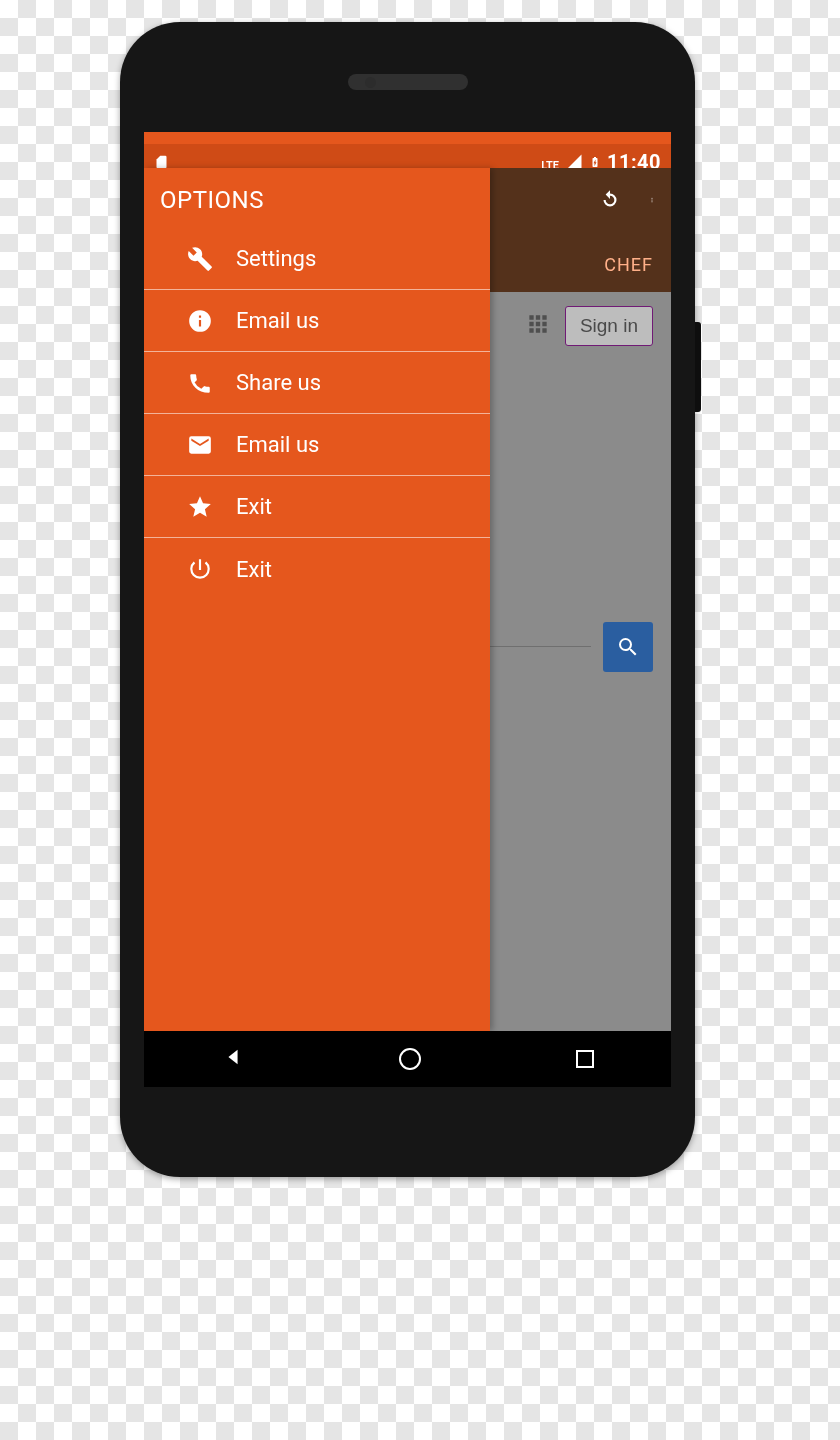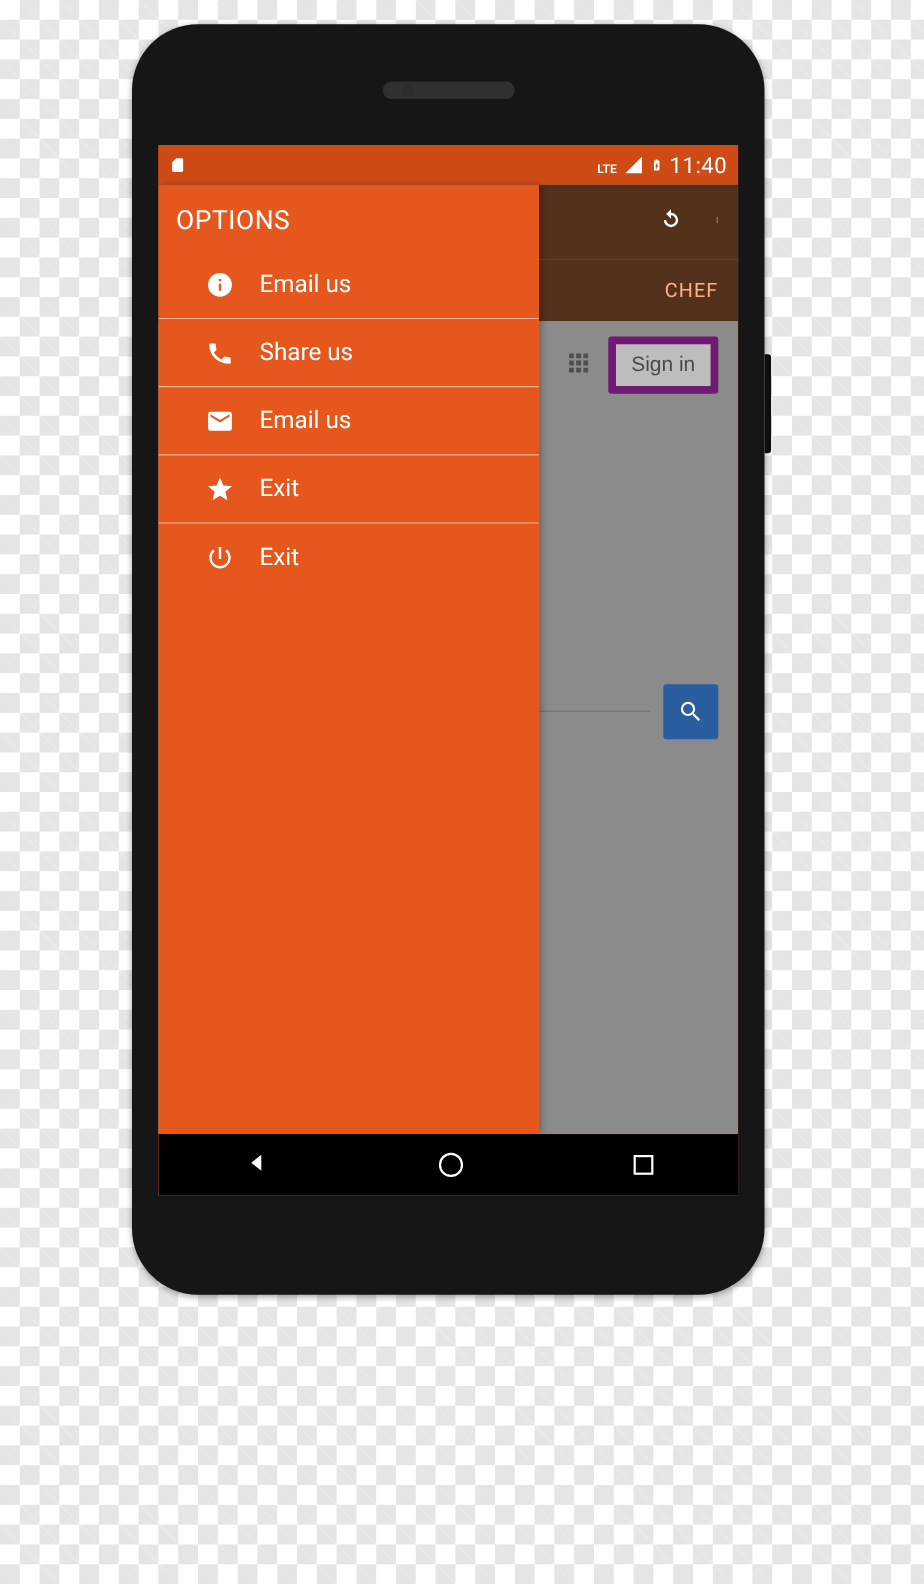--- a/index.html
+++ b/index.html
@@ -61,25 +61,26 @@
   }
   
   .statusbar {
     height: 36px;
     background: #cf4b16;
     color: #fff;
     display: flex;
     align-items: center;
     font-size: 20px;
     padding: 0 10px;
+    margin-top: 12px;
   }
   .statusbar .left { display:flex; align-items:center; gap:6px; }
   .statusbar .spacer { flex:1; }
   .statusbar .right { display:flex; align-items:center; gap:6px; }
-  .statusbar .clock { letter-spacing:.5px; font-weight:400; }
+  .statusbar .clock { letter-spacing:.5px; font-weight:700; }
   .statusbar .lte { font-size:11px; font-weight:600; line-height:1; }
   .statusbar svg { display:block; }
 
   
   .behind {
     position: absolute;
     left: 0; right: 0;
     top: 36px;
     bottom: 56px;
     background: #8b8b8b;
@@ -110,21 +111,21 @@
     top: 124px; left:0; right:0; bottom:0;
     background:#8b8b8b;
   }
   .grid-signin {
     position:absolute;
     top:14px; right:18px;
     display:flex; align-items:center; gap:14px;
   }
   .grid-icon svg { fill:#4f4f4f; }
   .signin {
-    border:7px solid #701a75;
+    border:1px solid #701a75;
     background:#bdbdbd;
     color:#4a4a4a;
     font-size:19px;
     padding:8px 14px;
     border-radius:3px;
   }
   .search-btn {
     position:absolute;
     top: 330px;
     right: 18px;
@@ -258,20 +259,28 @@
           <svg width="24" height="24" viewBox="0 0 24 24">
               <path d="M15.5 14h-.79l-.28-.27a6.471 6.471 0 0 0 1.57-4.23 6.5 6.5 0 1 0-6.5 6.5c1.61 0 3.09-.59 4.23-1.57l.27.28v.79l5 4.99L20.49 19l-4.99-5zm-6 0C7.01 14 5 11.99 5 9.5S7.01 5 9.5 5 14 7.01 14 9.5 11.99 14 9.5 14z"></path>
             </svg>
         </div>
       </div>
     </div>
 
     <nav class="drawer">
       <h1>OPTIONS</h1>
 
+      <div class="menu-row">
+        <span class="icon">
+          <svg width="26" height="26" viewBox="0 0 24 24">
+              <path d="M22.7 19l-9.1-9.1c.9-2.3.4-5-1.5-6.9-2-2-5-2.4-7.4-1.3L9 6 6 9 1.6 4.7C.5 7.1.9 10.1 2.9 12.1c1.9 1.9 4.6 2.4 6.9 1.5l9.1 9.1c.4.4 1 .4 1.4 0l2.3-2.3c.5-.4.5-1.1.1-1.4z"></path>
+            </svg>
+        </span>
+        <span class="label">Settings</span>
+      </div>
 
       <div class="menu-row">
         <span class="icon">
           <svg width="26" height="26" viewBox="0 0 24 24">
               <path d="M12 2a10 10 0 1 0 0 20 10 10 0 0 0 0-20zm1 15h-2v-6h2v6zm0-8h-2V7h2v2z"></path>
             </svg>
         </span>
         <span class="label">Email us</span>
       </div>
 

